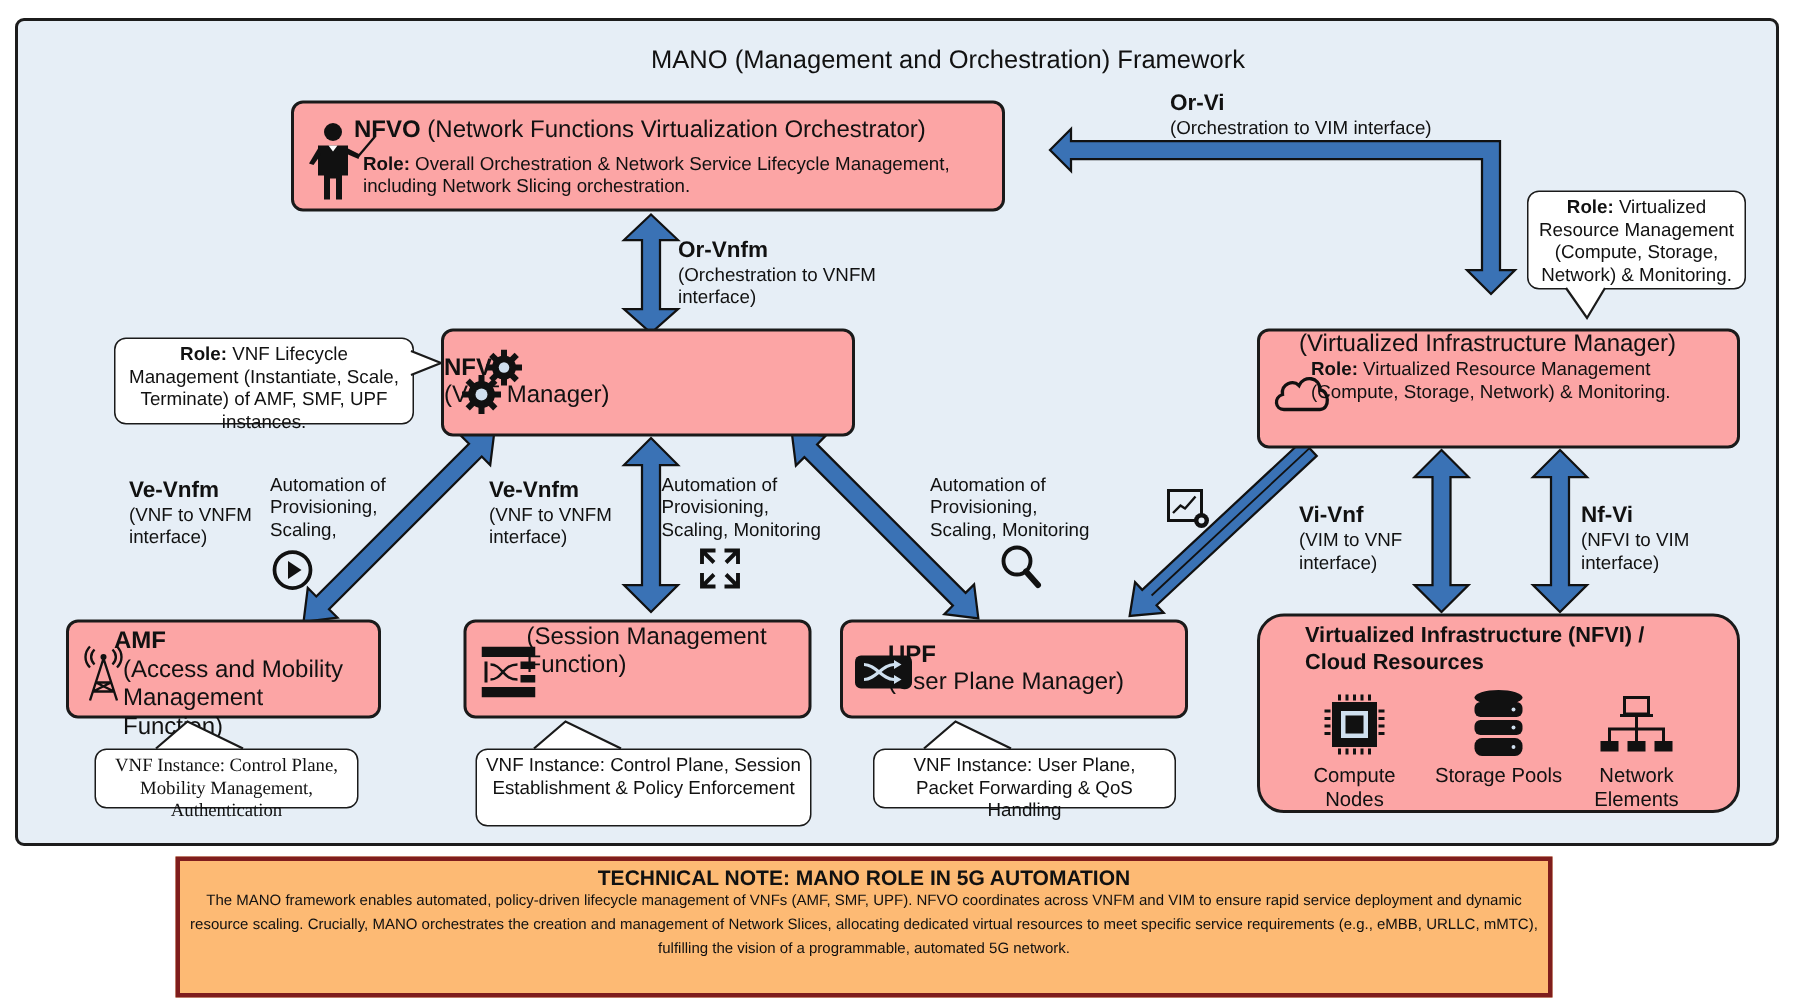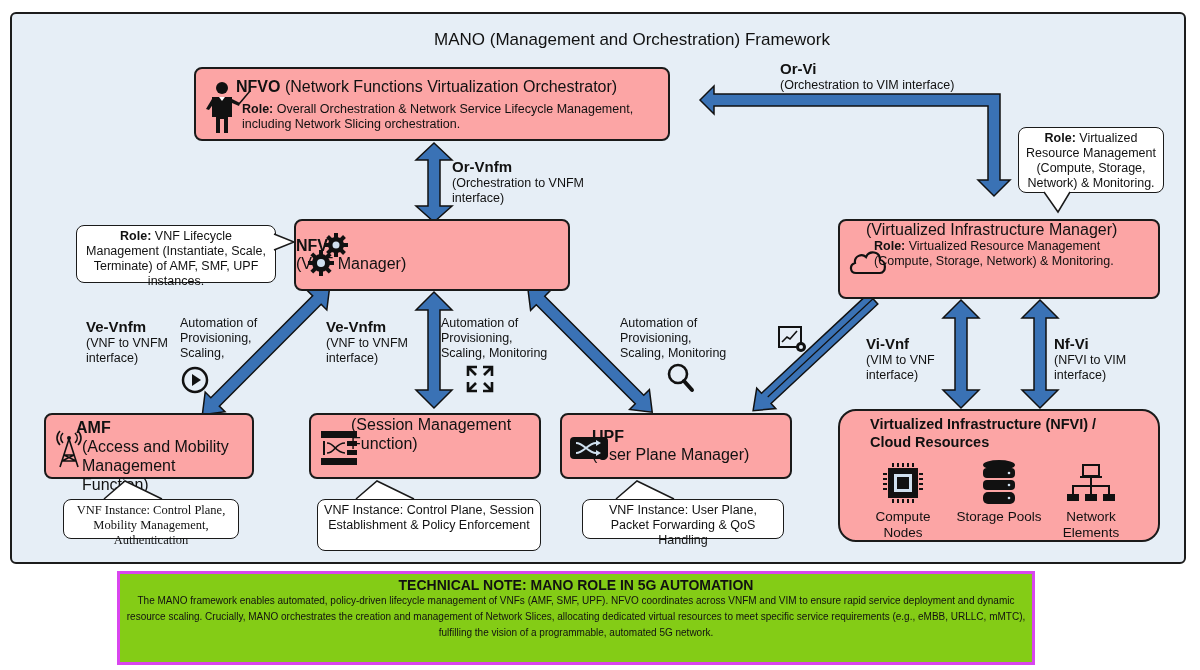--- a/index.html
+++ b/index.html
@@ -12,22 +12,22 @@
   .name { font-weight:bold; font-size:16px; }
   .sub { font-size:16px; }
   .role { font-size:12.5px; line-height:15px; }
   .role b { font-weight:bold; }
   .callout { position:absolute; background:#fff; border:1.5px solid #1a1a1a; border-radius:8px; box-sizing:border-box;
              font-size:12.5px; line-height:15px; text-align:center; padding:3px 6px; }
   .lbl { position:absolute; font-size:12.5px; line-height:15px; }
   .lbl .h { font-weight:bold; font-size:15px; line-height:18px; }
   .icon { position:absolute; }
   svg.arrows { position:absolute; left:0; top:0; }
-  .note { position:absolute; left:117px; top:571px; width:918px; height:94px; border:3px solid #d946ef;
-          box-sizing:border-box; background:#84cc16; text-align:center; }
+  .note { position:absolute; left:117px; top:571px; width:918px; height:94px; border:3px solid #7f1d1d;
+          box-sizing:border-box; background:#fdba74; text-align:center; }
   .note .nt { font-weight:bold; font-size:14px; margin-top:3px; }
   .note .nb { font-size:10px; line-height:16px; padding:0 6px; }
   .res { position:absolute; text-align:center; font-size:13.5px; line-height:16px; width:90px; }
 </style>
 </head>
 <body>
 
 <div class="outer"></div>
 <div class="title">MANO (Management and Orchestration) Framework</div>
 

